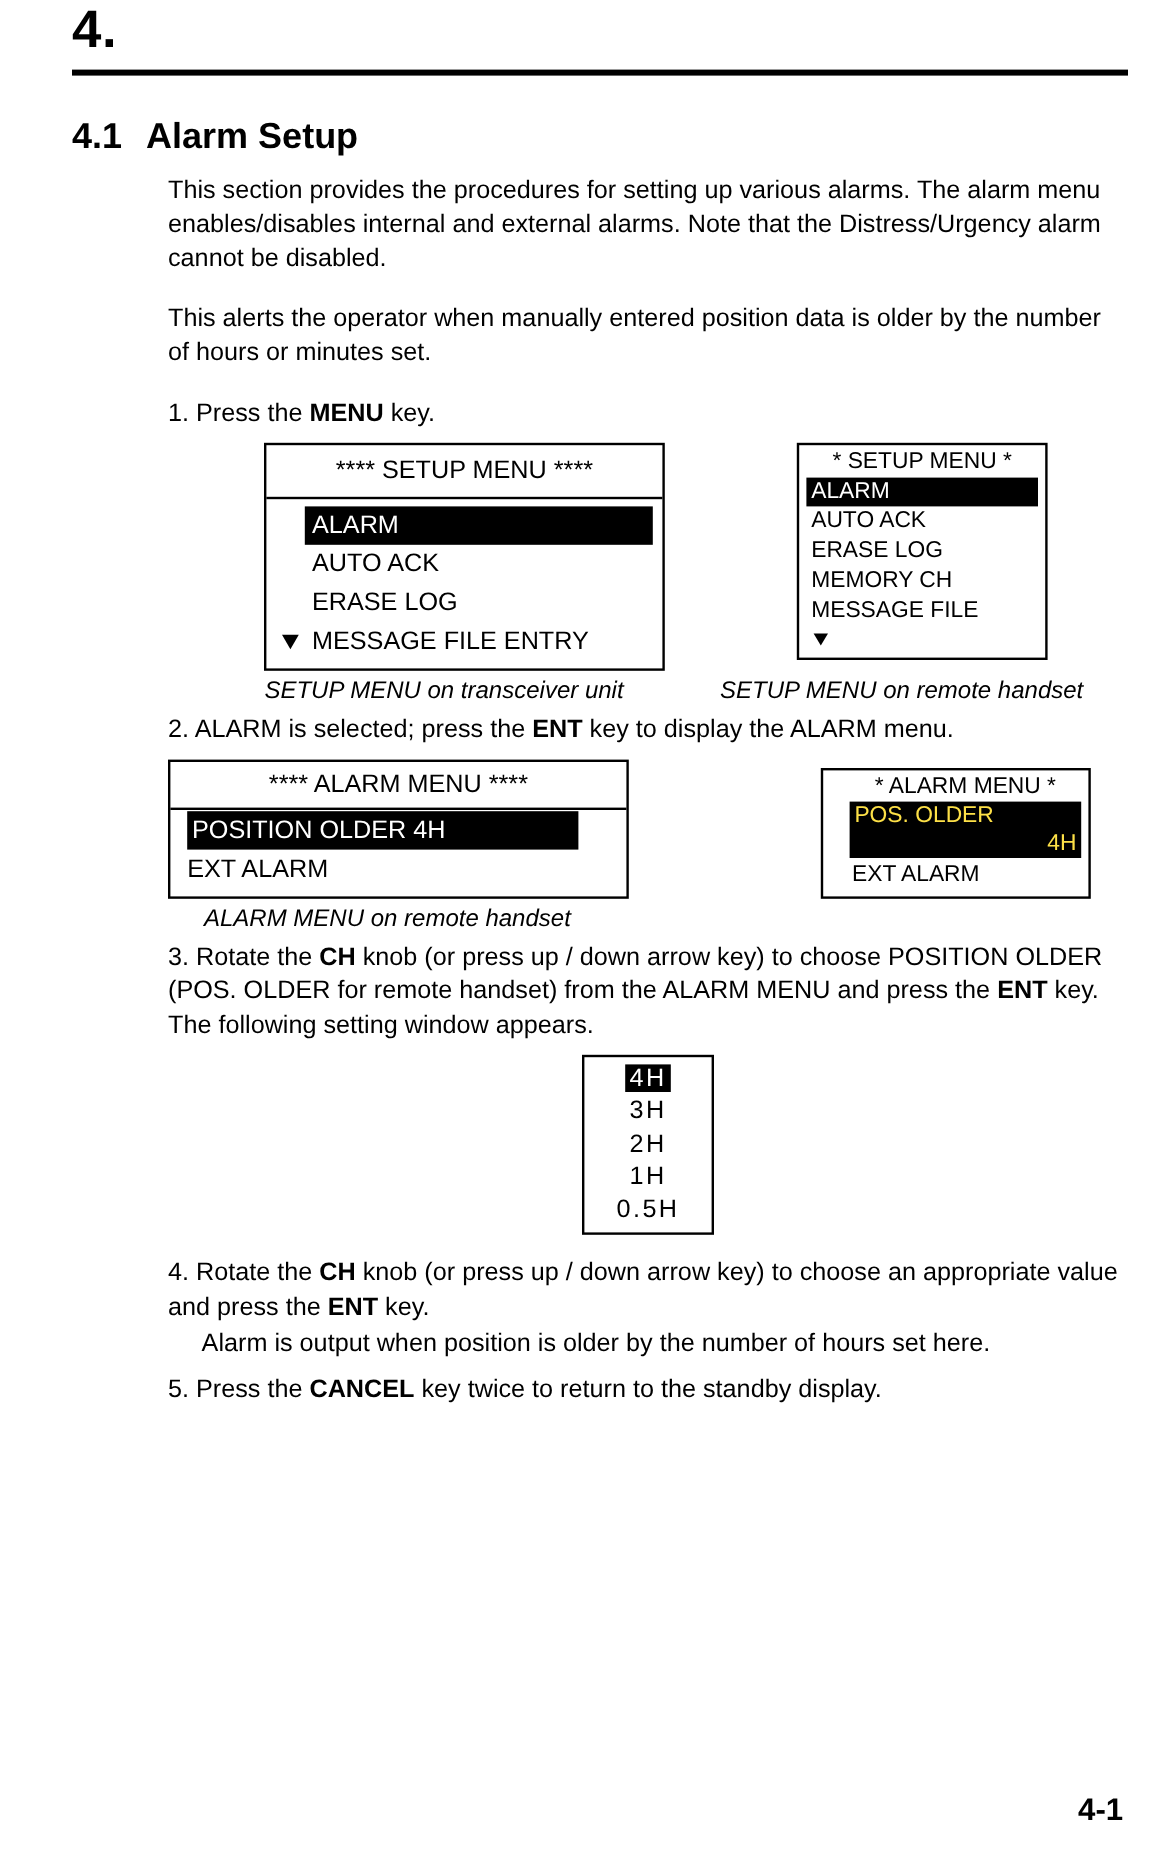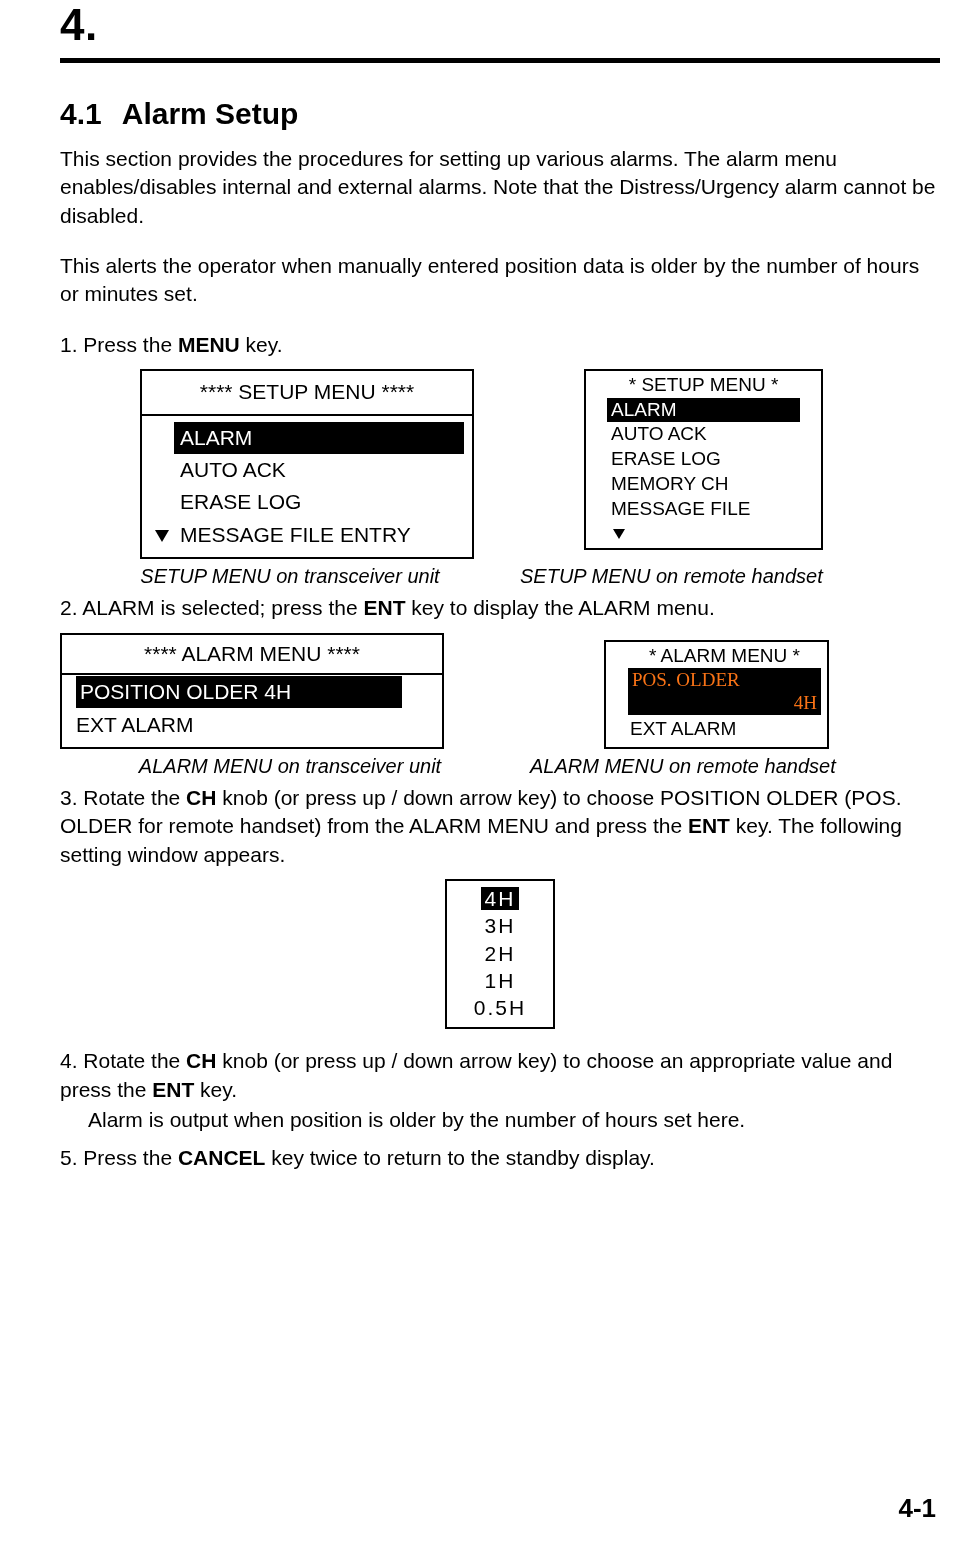--- a/index.html
+++ b/index.html
@@ -42,20 +42,21 @@
     align-items: baseline;
     gap: 20px;
     margin-bottom: 14px;
   }
   .sec-num, .sec-title {
     font-weight: 700;
     font-size: 30px;
   }
 
   .body-indent {
+    margin-left: 80px; 
   }
 
   p.body {
     font-size: 21px;
     line-height: 1.35;
     margin: 0 0 22px 0;
   }
 
   p.subhead {
     font-size: 21px;
@@ -122,21 +123,21 @@
     padding: 1px 6px;
   }
 
   
   .lcd-small {
     border: 2px solid #000;
     width: 205px;
     font-family: Arial, Helvetica, sans-serif;
     font-size: 19px;
     line-height: 1.3;
-    padding: 2px 15px;
+    padding: 2px 0;
   }
   .lcd-small .srow {
     padding: 0 6px;
   }
   .lcd-small .srow.ctr { text-align: center; }
   .lcd-small .srow .scell {
     display: inline-block;
     padding: 0 4px;
   }
   .lcd-small .srow .scell.sel {
@@ -185,24 +186,23 @@
     border: 2px solid #000;
     width: 205px;
     font-family: Arial, Helvetica, sans-serif;
     font-size: 19px;
     line-height: 1.25;
     padding: 2px 0 6px 16px;
   }
   .lcd-small2 .srow { padding: 0 8px; }
   .lcd-small2 .srow.ctr { text-align: center; }
   .lcd-small2 .selblk {
-    background:#000; color:#f97316;
+    background:#000; color:#fde047;
     margin: 0 6px;
     padding: 0 4px;
-    font-family: Liberation Serif, serif;
   }
   .lcd-small2 .selblk .rt { text-align: right; }
 
   
   .hours-box {
     border: 2px solid #000;
     width: 90px;
     margin: 8px auto 18px auto;
     font-family: Arial, Helvetica, sans-serif;
     font-size: 21px;
@@ -314,21 +314,20 @@
         <div class="srow ctr">* ALARM MENU *</div>
         <div class="selblk">
           <div>POS. OLDER</div>
           <div class="rt">4H</div>
         </div>
         <div class="srow" style="margin-top:2px;">EXT ALARM</div>
       </div>
     </div>
 
     <div class="caprow" style="margin-left:30px;">
-      <span style="width:400px; text-align:center;">ALARM MENU on transceiver unit</span>
       <span style="flex:1;">ALARM MENU on remote handset</span>
     </div>
 
     <p class="step">
       <span>3. Rotate the </span><span class="b">CH</span><span> knob (or press up / down arrow key) to choose POSITION OLDER (POS. OLDER for remote handset) from the ALARM MENU and press the </span><span class="b">ENT</span><span> key. The following setting window appears.</span>
     </p>
 
     <div class="hours-box">
       <div class="hrow sel"><span>4H</span></div>
       <div class="hrow"><span>3H</span></div>

